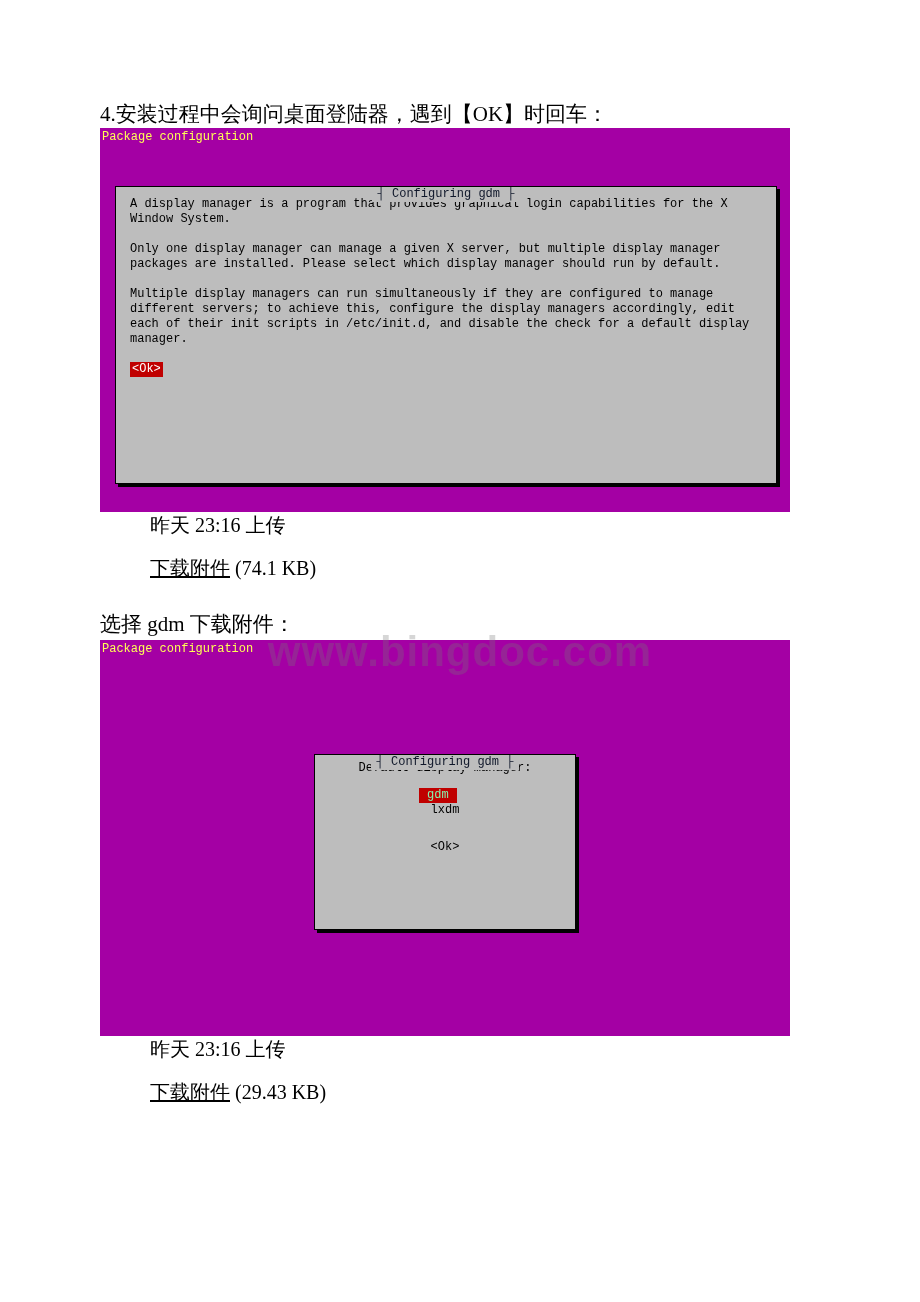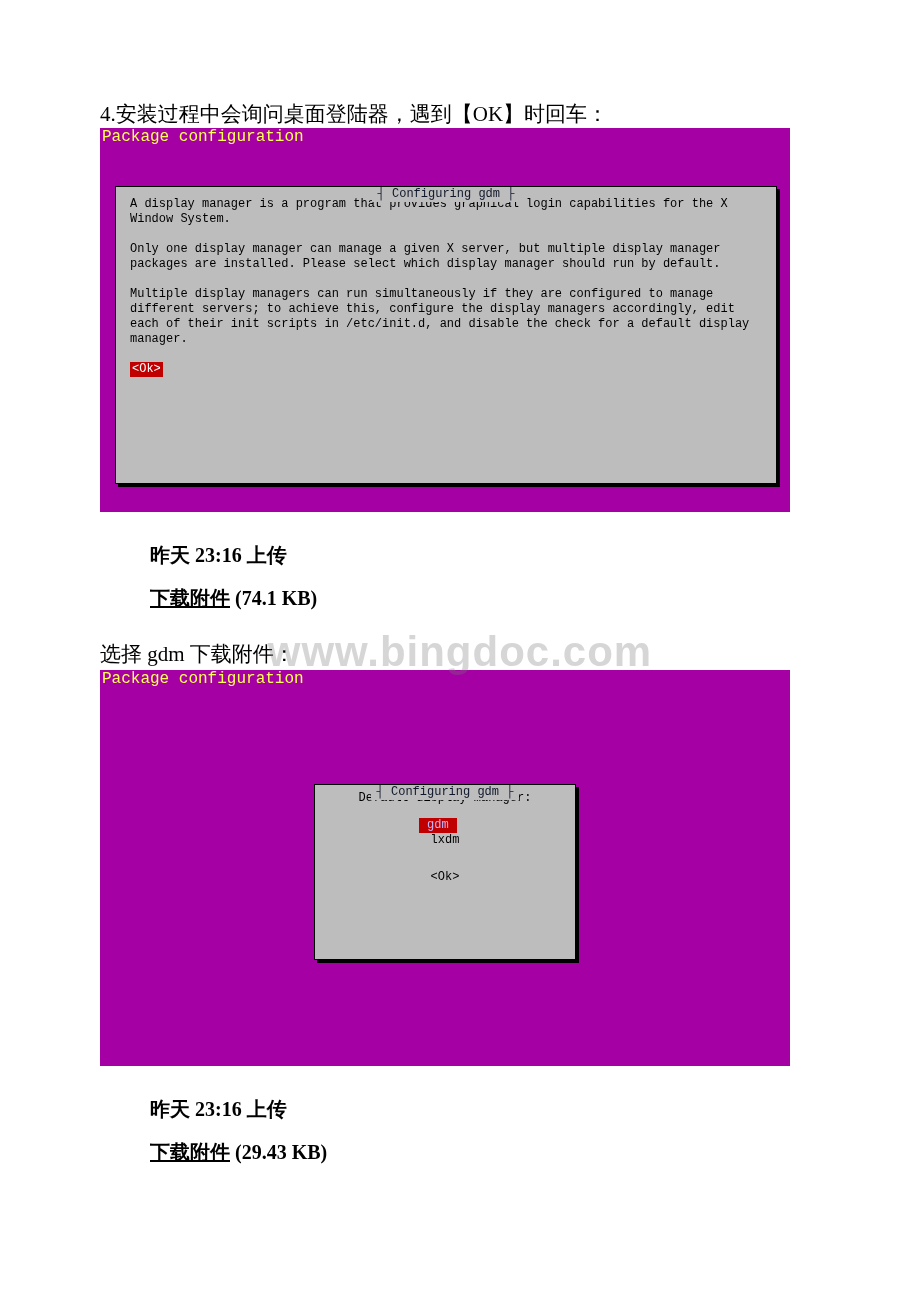--- a/index.html
+++ b/index.html
@@ -26,21 +26,21 @@
       position: relative;
       font-family: "Courier New", monospace;
       font-size: 12px;
       line-height: 15px;
       overflow: hidden;
     }
     .terminal-screen.small { height: 396px; }
     .pkg-conf-label {
       color: #ffff55;
       padding: 2px 2px 0 2px;
-      font-size: 16px;
+      font-size: 12px;
     }
     .dialog {
       position: absolute;
       background: #bdbdbd;
       border: 1px solid #000;
       box-shadow: 3px 3px 0 #000;
     }
     .dialog.big {
       left: 15px;
       top: 58px;
@@ -82,26 +82,24 @@
       cursor: pointer;
     }
     .ok-btn-plain {
       color: #000;
       padding: 0 2px;
       cursor: pointer;
     }
     .btn-row { margin-top: 6px; }
     .select-list { text-align: center; margin-top: 12px; margin-bottom: 22px; }
     .sel-item { display: inline-block; padding: 0 8px; }
-    .sel-item.selected { background: #c00000; color: #c4b5fd; }
+    .sel-item.selected { background: #c00000; color: #86efac; }
     .meta-block {
       padding-left: 50px;
-      margin-top: 30px;
       font-size: 20px;
-      font-weight: bold;
     }
     .meta-line { margin-bottom: 16px; }
     .meta-link {
       color: #000;
       text-decoration: underline;
       cursor: pointer;
     }
     .heading2 {
       font-size: 21px;
       margin-top: 28px;

